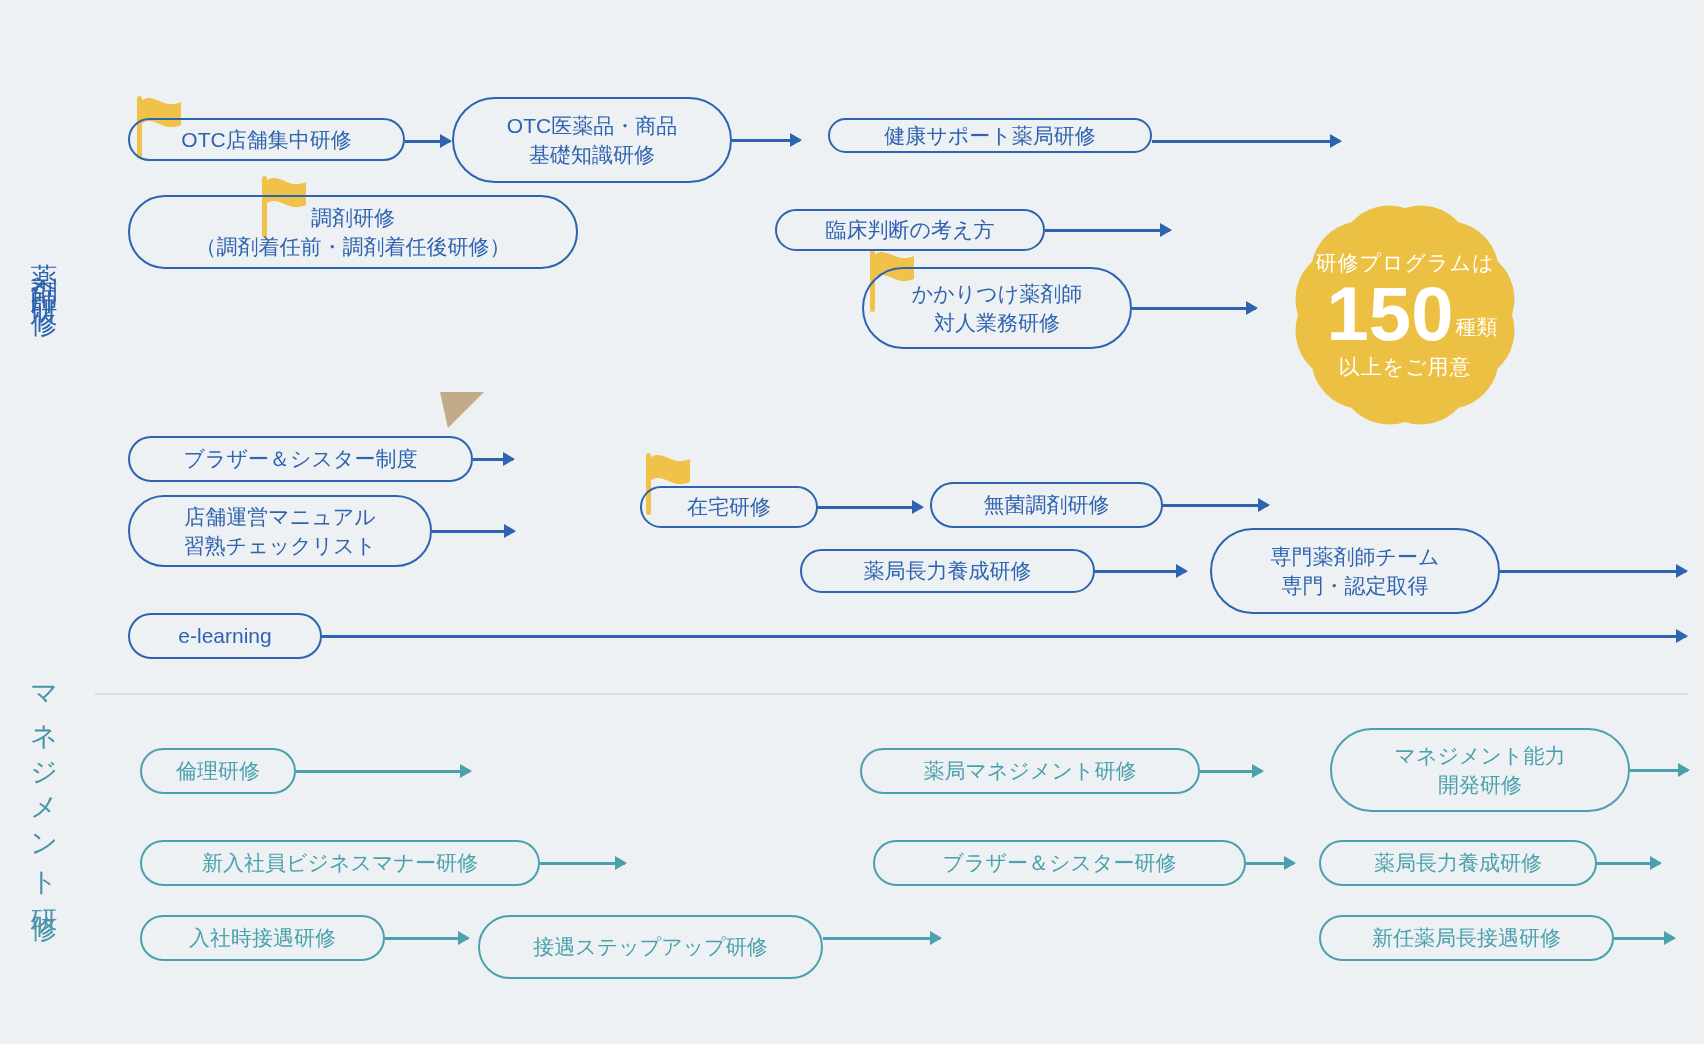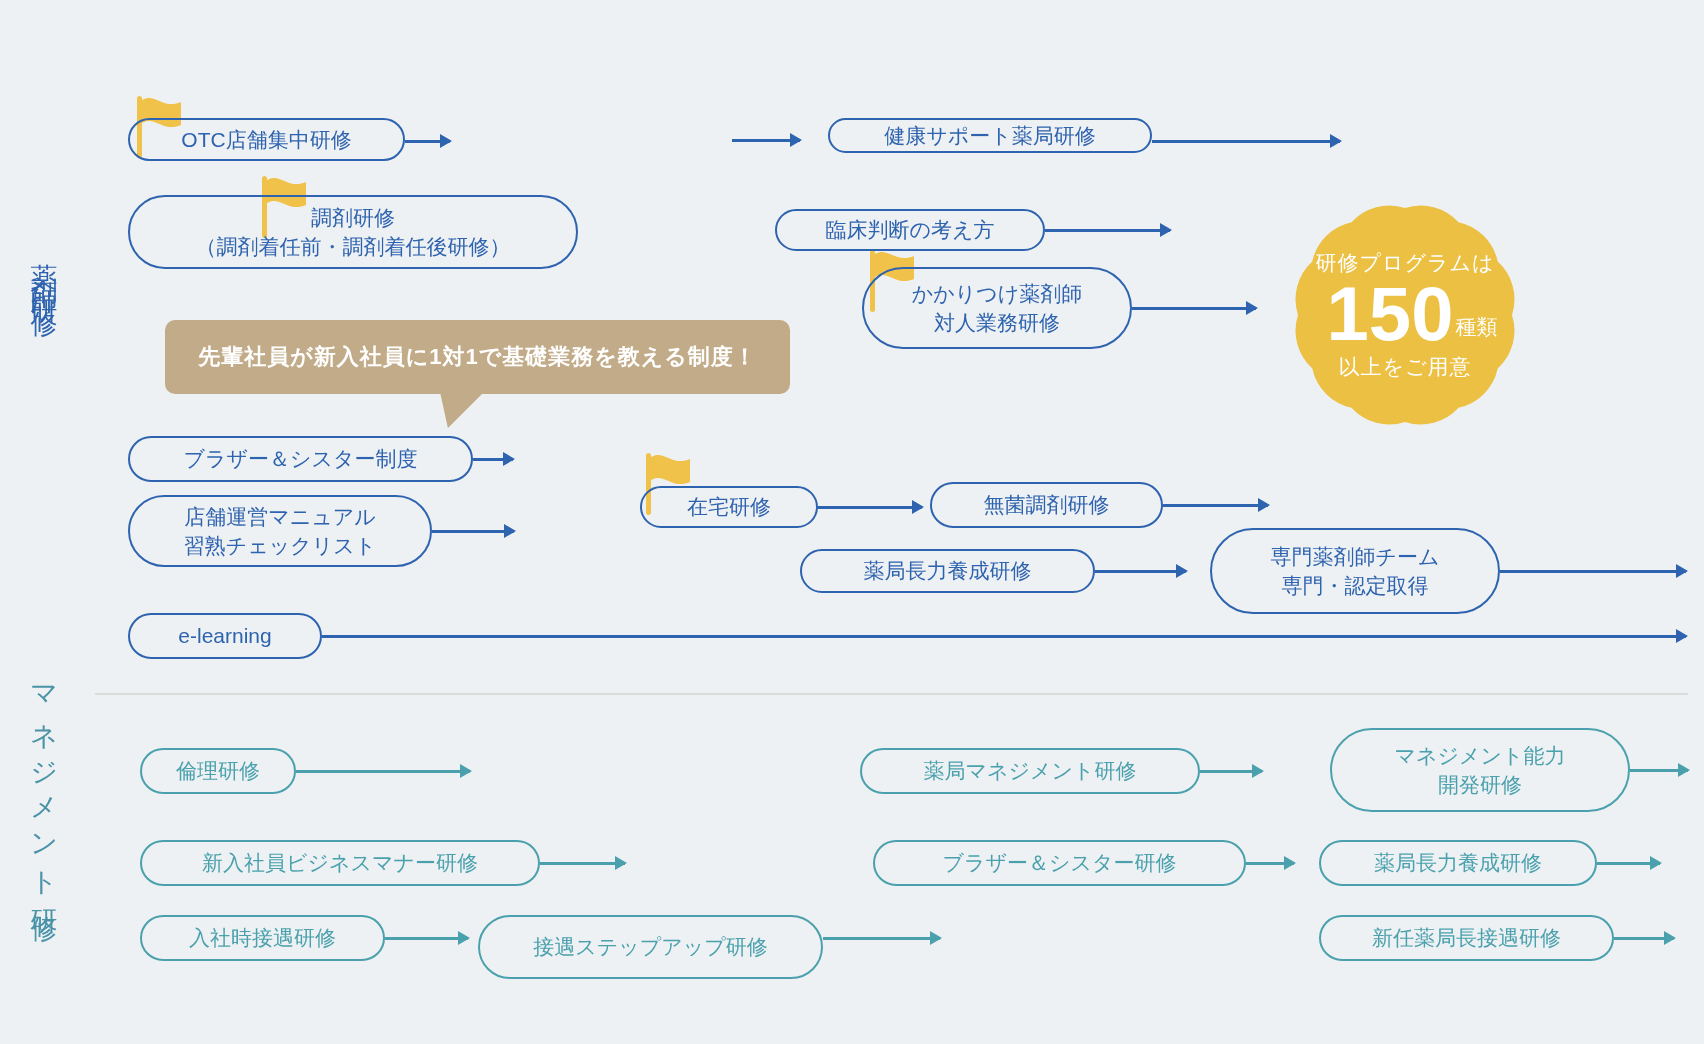--- a/index.html
+++ b/index.html
@@ -97,36 +97,35 @@
   </span>
   <span class="flag" style="left:642px;top:453px;">
     <svg width="58" height="62" viewBox="0 0 58 62">
         <rect x="4" y="0" width="5" height="62" rx="2.5" fill="var(--flag)"></rect>
         <path d="M9,4 C22,-4 30,14 48,6 L48,29 C30,37 22,19 9,27 Z" fill="var(--flag)"></path>
       </svg>
   </span>
 
   <div class="box b" style="left:128px;top:118px;width:277px;height:43px;">OTC店舗集中研修</div>
   <div class="arrow b" style="left:405px;top:140px;width:45px;"></div>
+  <div class="box b" style="left:452px;top:97px;width:280px;height:86px;">OTC医薬品・商品
+基礎知識研修</div>
   <div class="arrow b" style="left:732px;top:139px;width:68px;"></div>
   <div class="box b" style="left:828px;top:118px;width:324px;height:35px;text-align:center;">健康サポート薬局研修</div>
   <div class="arrow b" style="left:1152px;top:140px;width:188px;"></div>
 
   <div class="box b" style="left:128px;top:195px;width:450px;height:74px;">調剤研修
 （調剤着任前・調剤着任後研修）</div>
   <div class="box b" style="left:775px;top:209px;width:270px;height:42px;">臨床判断の考え方</div>
   <div class="arrow b" style="left:1045px;top:229px;width:125px;"></div>
 
   <div class="box b" style="left:862px;top:267px;width:270px;height:82px;">かかりつけ薬剤師
 対人業務研修</div>
   <div class="arrow b" style="left:1132px;top:307px;width:124px;"></div>
 
-  <div class="tooltip">
-    <span>先輩社員が新入社員に1対1で基礎業務を教える制度！</span>
-  </div>
   <div class="tooltip-tail"></div>
 
   <div class="badge">
     <svg width="258" height="258" viewBox="0 0 258 258">
       <path fill="var(--badge)" d="M236,129
         A51,51 0 0 1 221.7,182.5 A51,51 0 0 1 182.5,221.7 A51,51 0 0 1 129,236
         A51,51 0 0 1 75.5,221.7 A51,51 0 0 1 36.3,182.5 A51,51 0 0 1 22,129
         A51,51 0 0 1 36.3,75.5 A51,51 0 0 1 75.5,36.3 A51,51 0 0 1 129,22
         A51,51 0 0 1 182.5,36.3 A51,51 0 0 1 221.7,75.5 A51,51 0 0 1 236,129 Z"></path>
     </svg>

